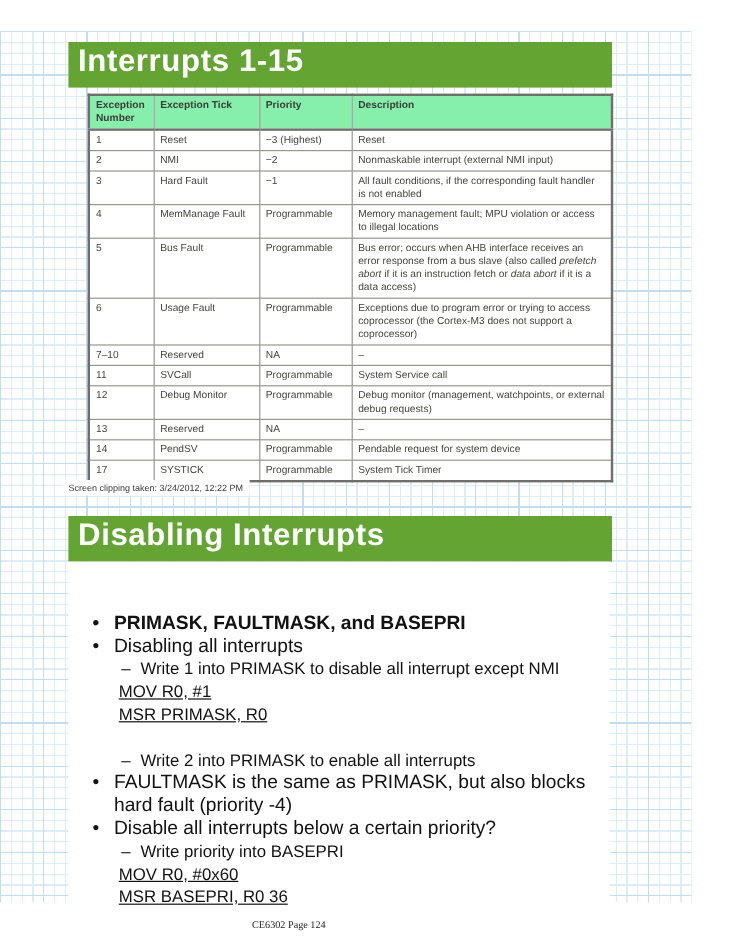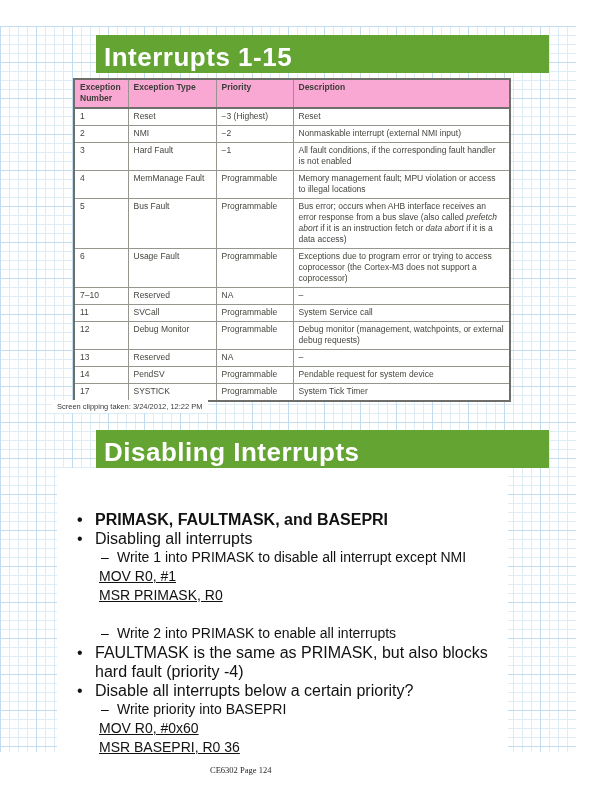--- a/index.html
+++ b/index.html
@@ -14,42 +14,42 @@
     background-image:
       repeating-linear-gradient(to right,  #c3ddf0 0px,#c3ddf0 1px,transparent 1px,transparent 36px),
       repeating-linear-gradient(to bottom, #c3ddf0 0px,#c3ddf0 1px,transparent 1px,transparent 36px),
       repeating-linear-gradient(to right,  #ddedf8 0px,#ddedf8 1px,transparent 1px,transparent 9px),
       repeating-linear-gradient(to bottom, #ddedf8 0px,#ddedf8 1px,transparent 1px,transparent 9px);
   }
   
   .bar{
     position:absolute;left:57px;width:453px;height:38px;
     background:#64a433;color:#ffffff;
-    display:flex;align-items:flex-end;
+    display:flex;align-items:flex-start;
     font-weight:bold;font-size:26px;letter-spacing:0.5px;
-    padding-left:8px;box-sizing:border-box;margin-left:39px;
+    padding-left:8px;box-sizing:border-box;
   }
   .bar1{top:35px;}
   .bar2{top:430px;}
   
   table.exc-table{
     position:absolute;left:73px;top:78px;width:436px;
     border-collapse:collapse;table-layout:fixed;
     background:#ffffff;
     border:2px solid #6e6e6a;
     font-size:8.5px;line-height:11px;color:#45453f;
   }
   table.exc-table td,table.exc-table th{
     border:1px solid #96968f;
     padding:2px 5px 3px 5px;
     vertical-align:top;text-align:left;
     overflow:hidden;
   }
   table.exc-table thead th{
-    background:#f9a8d4;font-weight:bold;color:#3c3c38;
+    background:#86efac;font-weight:bold;color:#3c3c38;
     border-bottom:2px solid #6e6e6a;
   }
   table.exc-table i{font-style:italic;}
   .col-num{width:54px}.col-type{width:88px}.col-pri{width:77px}.col-desc{width:217px}
   
   .caption{
     position:absolute;left:52px;top:400px;
     background:#ffffff;padding:2px 5px;
     font-size:7.5px;color:#3a3a3a;
   }
@@ -88,21 +88,21 @@
   <table class="exc-table">
     <colgroup>
       <col class="col-num">
         <col class="col-type">
         <col class="col-pri">
         <col class="col-desc">
     </colgroup>
     <thead>
       <tr id="exc-head-row">
           <th>Exception Number</th>
-          <th>Exception Type</th>
+          <th>Exception Tick</th>
           <th>Priority</th>
           <th>Description</th>
         </tr>
     </thead>
     <tbody id="exc-body">
         <tr>
           <td>1</td>
           <td>Reset</td>
           <td>−3 (Highest)</td>
           <td><span>Reset</span></td>

